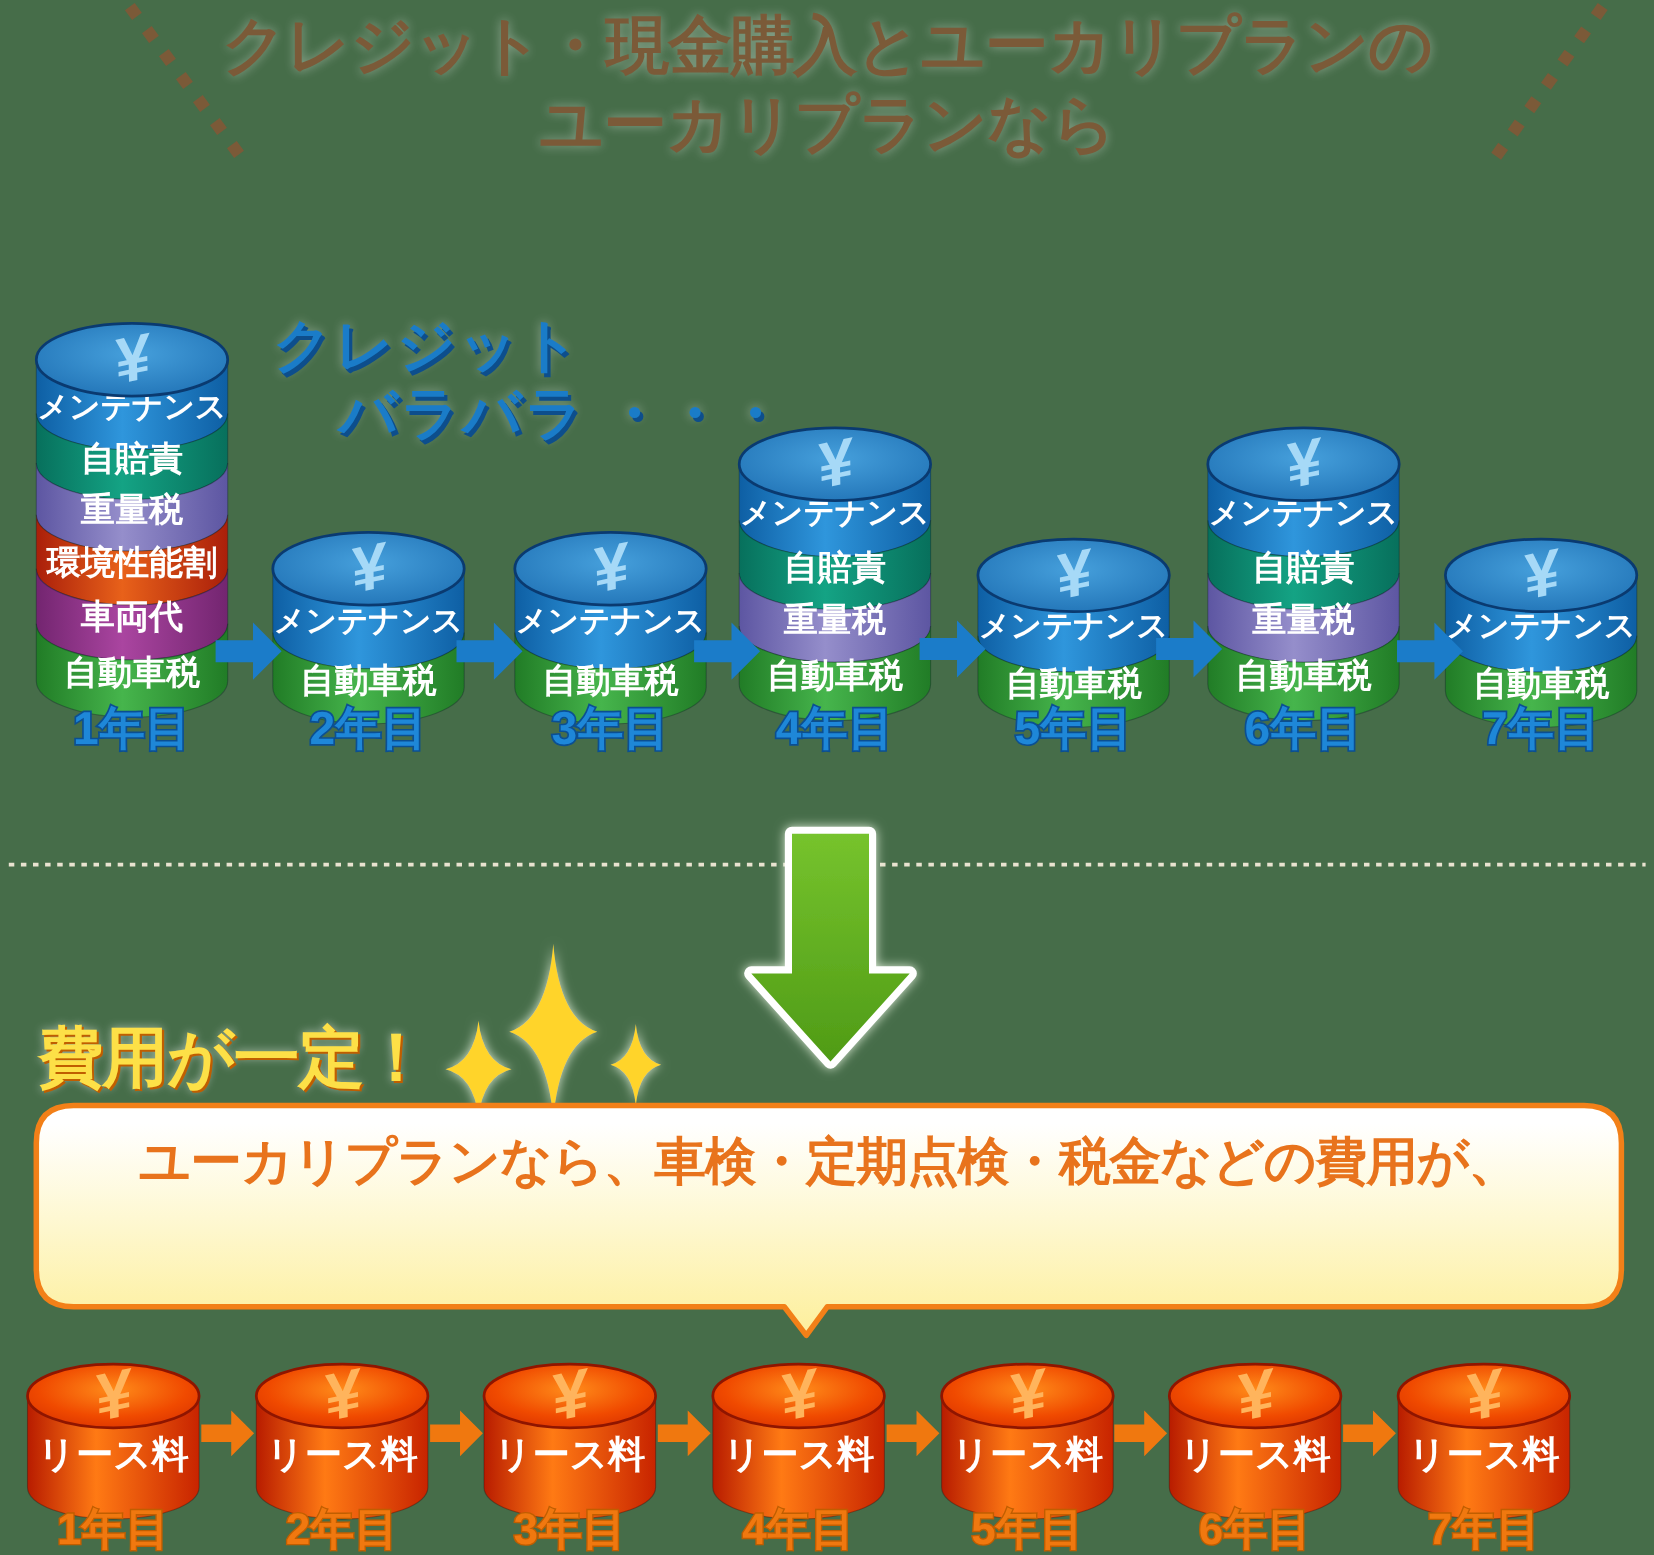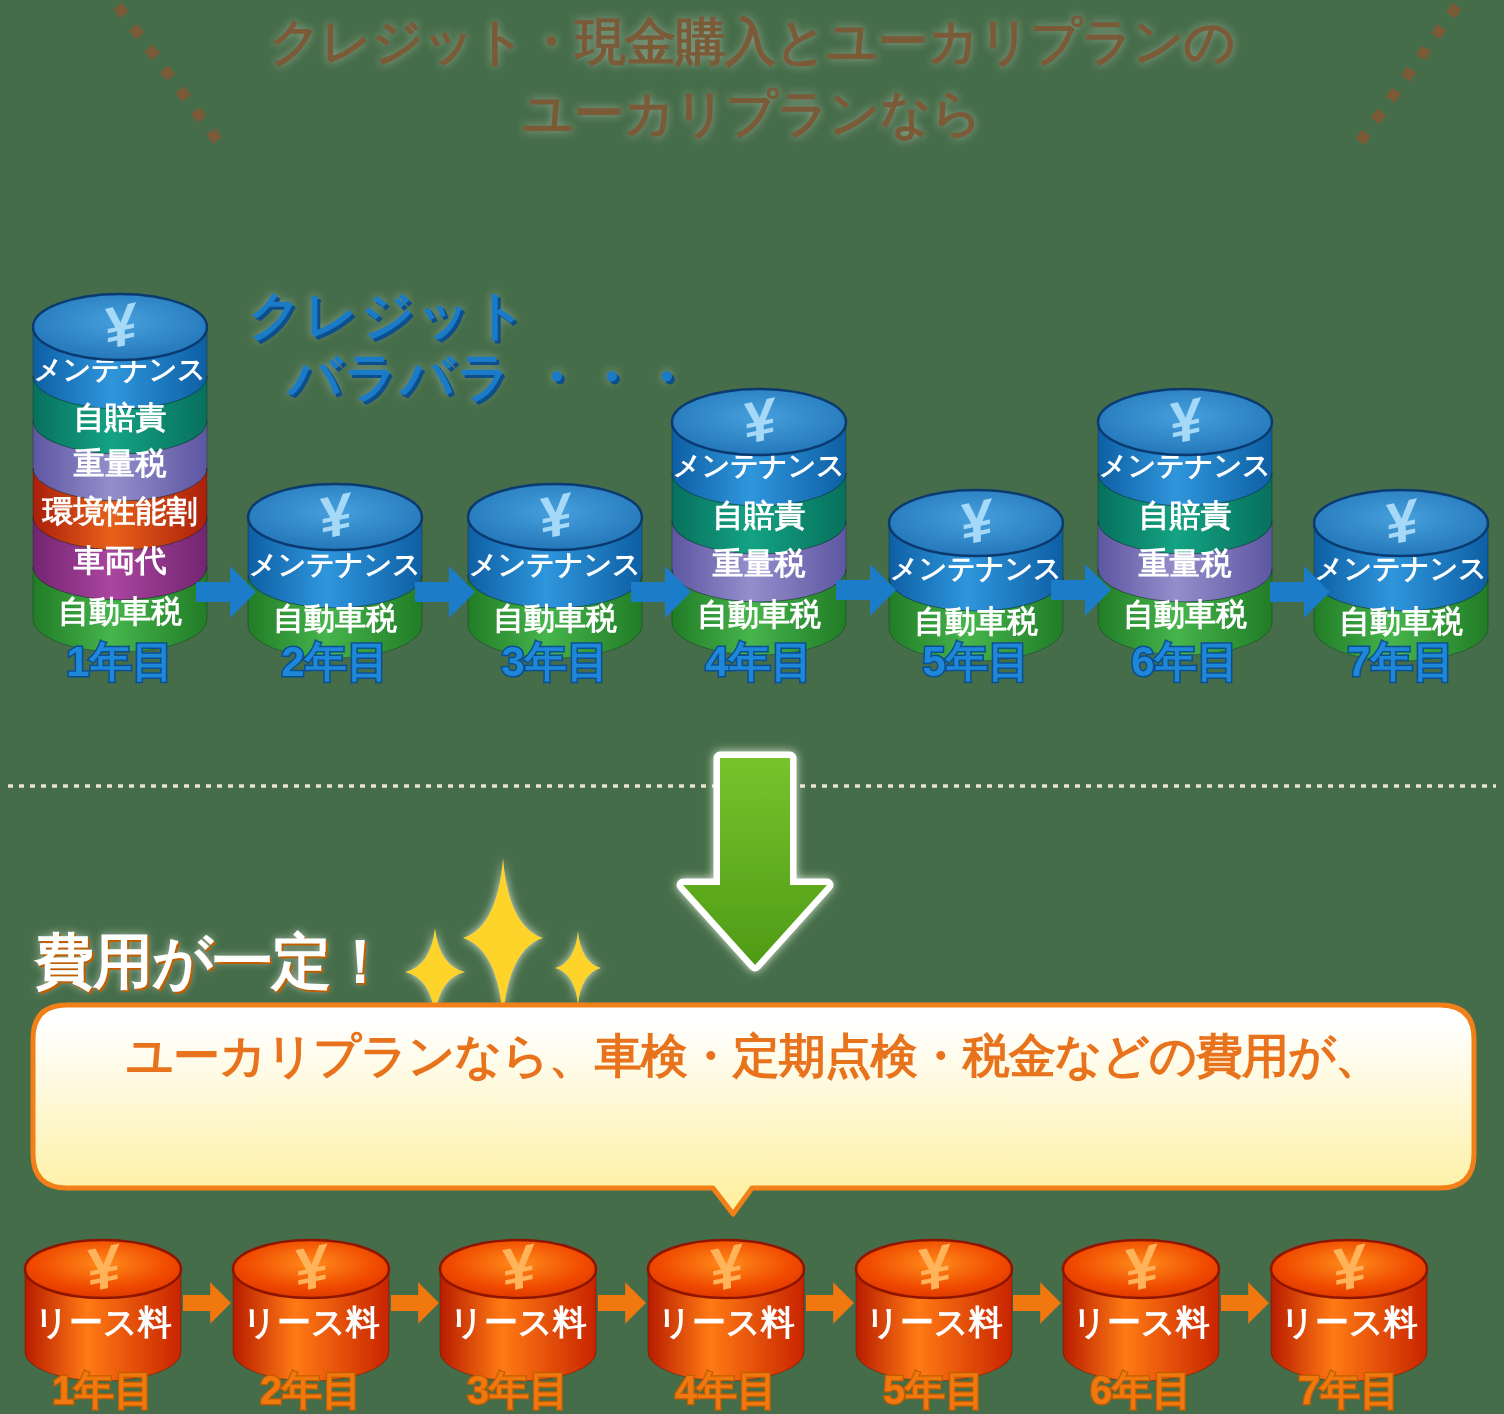--- a/index.html
+++ b/index.html
@@ -3,29 +3,29 @@
 <meta charset="utf-8">
 <style>
   html,body{margin:0;padding:0;background:#2f4a33;}
   .canvas{
     position:relative;width:1504px;height:1414px;overflow:hidden;
     font-family:"Liberation Sans","DejaVu Sans",sans-serif;
   }
   .abs{position:absolute;}
   .title{
     left:0;right:0;top:6px;text-align:center;
-    font-size:51px;font-weight:900;line-height:72px;letter-spacing:-1px;
+    font-size:58px;font-weight:900;line-height:72px;letter-spacing:-1px;
     text-shadow:0 0 10px rgba(255,255,255,.40);
   }
   .note{
     left:248px;top:284px;
     font-size:53px;font-weight:900;line-height:62px;letter-spacing:2px;
     text-shadow:3px 3px 0 #0d4e8c, 0 0 10px rgba(255,255,255,.40);
   }
-  .note .l2{margin-left:40px;}
+  .note .l2{margin-left:60px;}
   .headline{
     left:34px;top:922px;
     font-size:60px;font-weight:900;letter-spacing:-1px;
     text-shadow:2px 2px 0 #c05e00, 0 0 9px rgba(255,255,255,.55);
   }
   .bubble-text{
     left:33px;top:1024px;width:1441px;text-align:center;
     font-size:47px;font-weight:900;line-height:64px;letter-spacing:-1px;
   }
   svg{display:block;}
@@ -247,19 +247,19 @@
   <div class="abs title" style="color: rgb(123, 90, 56);">
     <div>クレジット・現金購入とユーカリプランの</div>
     <div>ユーカリプランなら</div>
   </div>
 
   <div class="abs note" style="color: rgb(26, 124, 200);">
     <div>クレジット</div>
     <div class="l2">バラバラ ・・・</div>
   </div>
 
-  <div class="abs headline" style="color: #ffffff;">費用が一定！</div>
+  <div class="abs headline" style="color: #fde047;">費用が一定！</div>
 
   <div class="abs bubble-text" style="color: rgb(232, 115, 28);">
     <div>ユーカリプランなら、車検・定期点検・税金などの費用が、</div>
   </div>
 
 </div>
 
 </body></html>

